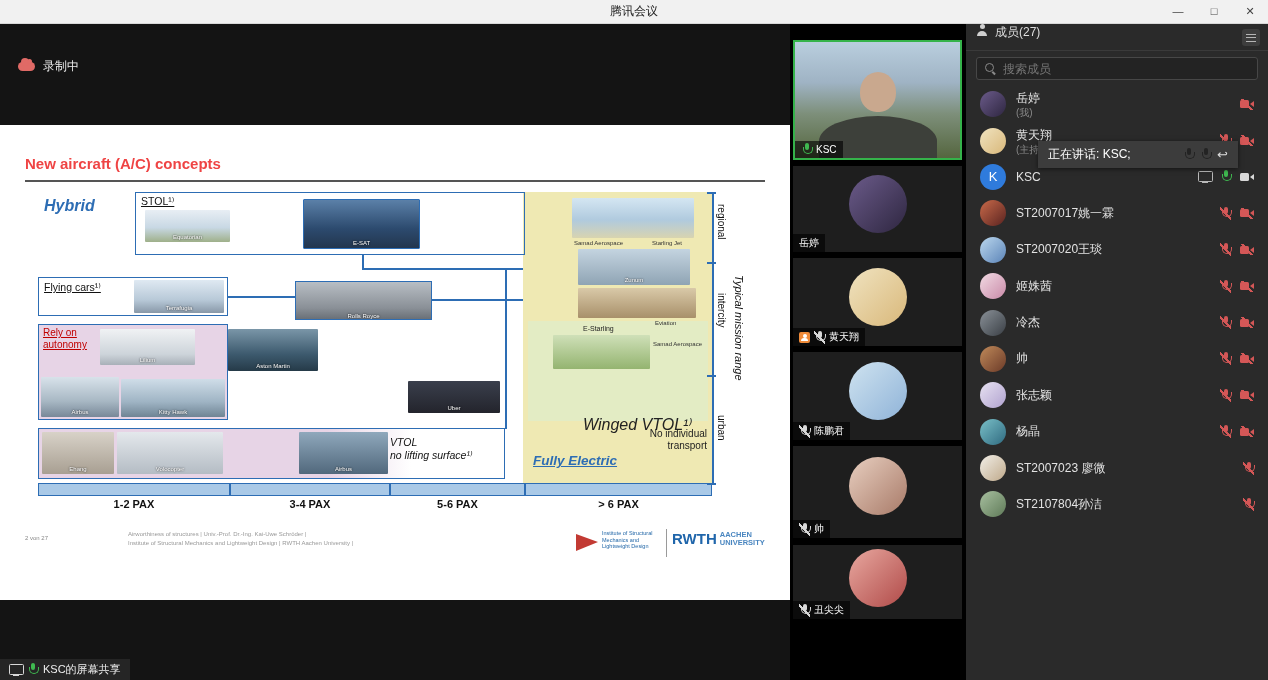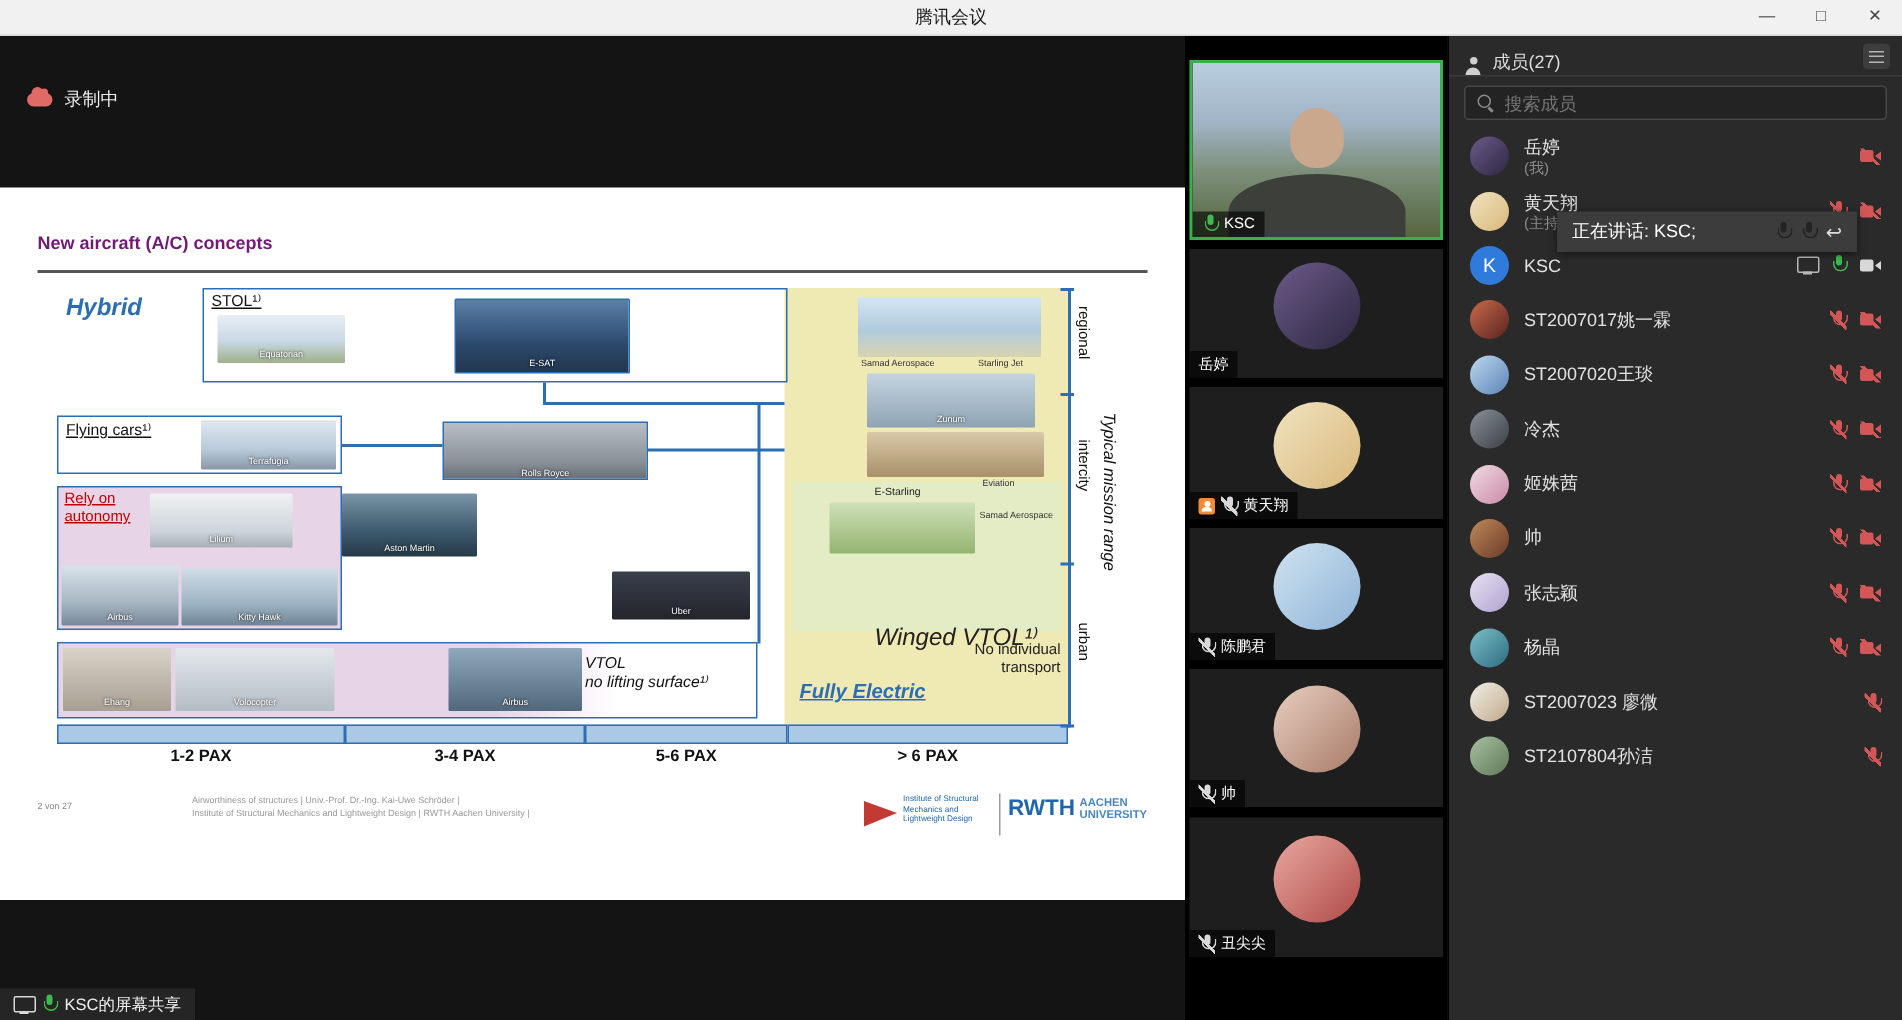--- a/index.html
+++ b/index.html
@@ -15,21 +15,21 @@
   
   .main{position:absolute;left:0;top:24px;width:790px;height:656px;background:#141414}
   .recording{position:absolute;left:18px;top:58px;display:flex;align-items:center;gap:8px;color:#ededed;font-size:12px;z-index:5}
   .cloud-icon{width:17px;height:9px;background:#e06a66;border-radius:6px;position:relative}
   .cloud-icon::before{content:'';position:absolute;left:3px;top:-4px;width:8px;height:8px;background:#e06a66;border-radius:50%}
   .cloud-icon::after{content:'';position:absolute;left:9px;top:-3px;width:5px;height:5px;background:#e06a66;border-radius:50%}
 
   
   .slide{position:absolute;left:0;top:125px;width:790px;height:475px;background:#fff;color:#000;z-index:2}
   .slide .abs{position:absolute}
-  #s-title{left:25px;top:30px;font-size:12px;font-weight:bold;color:#701a75}
+  #s-title{left:25px;top:30px;font-size:15px;font-weight:bold;color:#ef4444}
   #s-rule{left:25px;top:55px;width:740px;height:2px;background:#555}
   #lbl-hybrid{left:44px;top:72px;font-size:16px;font-style:italic;font-weight:bold;color:#2d6db4}
 
   #region-yellow{left:523px;top:67px;width:189px;height:293px;background:#efe9b3}
   #region-green{left:528px;top:196px;width:180px;height:100px;background:#e3ecc4}
 
   .cline{background:#2d6db4}
   #cl-a{left:362px;top:130px;width:2px;height:14px}
   #cl-b{left:362px;top:143px;width:161px;height:2px}
   #cl-c{left:432px;top:174px;width:91px;height:2px}
@@ -108,33 +108,33 @@
   .share-text{color:#efefef;font-size:11px}
 
   
   .strip{position:absolute;left:790px;top:24px;width:175px;height:656px;background:#000}
   .tile{position:absolute;left:3px;width:169px;background:#1e1e1e;overflow:hidden}
   #tile-ksc{top:16px;height:120px;border:2px solid #35b34a}
   #tile-yue{top:142px;height:86px}
   #tile-huang{top:234px;height:88px}
   #tile-chen{top:328px;height:88px}
   #tile-shuai{top:422px;height:92px}
-  #tile-chou{top:521px;height:93px}
+  #tile-chou{top:521px;height:74px}
   .cam-feed{position:absolute;inset:0;background:linear-gradient(180deg,#b9cede 0%,#9fb3c4 35%,#7d8f7a 62%,#55663f 100%)}
   .cam-head{position:absolute;left:50%;top:26%;transform:translateX(-50%);width:36px;height:40px;border-radius:50% 50% 46% 46%;background:#c9a88e}
   .cam-body{position:absolute;left:50%;bottom:-8px;transform:translateX(-50%);width:118px;height:50px;border-radius:50% 50% 0 0;background:#3d403a}
   .avatar-big{position:absolute;left:50%;top:44%;transform:translate(-50%,-50%);width:58px;height:58px;border-radius:50%}
   .chip{position:absolute;left:0;bottom:0;display:flex;align-items:center;gap:4px;background:rgba(0,0,0,.62);color:#fff;font-size:10px;padding:2px 6px;max-width:100%}
   .host-badge{width:11px;height:11px;background:#ef8b3a;border-radius:2px;position:relative;flex:none}
   .host-badge::before{content:'';position:absolute;left:3.5px;top:2px;width:4px;height:4px;border-radius:50%;background:#fff}
   .host-badge::after{content:'';position:absolute;left:2px;bottom:1.5px;width:7px;height:3px;border-radius:3px 3px 0 0;background:#fff}
 
   
   .panel{position:absolute;left:965px;top:24px;width:303px;height:656px;background:#2a2a2a;border-left:1px solid #000}
-  .panel-header{position:absolute;top:0;left:0;right:0;height:27px;border-bottom:1px solid #3a3a3a;display:flex;align-items:flex-end;padding:0 10px;gap:7px}
+  .panel-header{position:absolute;top:0;left:0;right:0;height:27px;border-bottom:1px solid #3a3a3a;display:flex;align-items:flex-start;padding:0 10px;gap:7px}
   .panel-title{color:#dedede;font-size:12px}
   .menu-btn{position:absolute;right:8px;top:5px;width:18px;height:17px;background:#3d3d3d;border-radius:3px;display:flex;align-items:center;justify-content:center;cursor:default}
   .search-row{position:absolute;top:33px;left:10px;right:10px;height:23px;background:#232323;border:1px solid #474747;border-radius:3px;display:flex;align-items:center;padding:0 7px;gap:6px}
   .search-input{flex:1;background:transparent;border:none;outline:none;color:#ccc;font-size:12px;font-family:inherit}
   .search-input::placeholder{color:#757575}
   .mlist{position:absolute;top:62px;left:0;right:0;bottom:0;overflow:hidden}
   .mrow{height:36.4px;display:flex;align-items:center;padding:0 14px;gap:10px}
   .avatar{width:26px;height:26px;border-radius:50%;flex:none;display:flex;align-items:center;justify-content:center;color:#fff;font-size:13px}
   .mmain{flex:1;min-width:0}
   .mname{color:#e2e2e2;font-size:12px;white-space:nowrap;overflow:hidden}
@@ -428,34 +428,34 @@
       <div class="mmain">
           <div class="mname">ST2007020王琰</div>
         </div>
       <div class="ricons">
         <span class="i-mic i-slash c-red"></span>
         <span class="i-cam i-slash c-red"></span>
       </div>
     </div>
 
     <div class="mrow">
+      <div class="avatar" style="background:linear-gradient(135deg,#f2dbe4,#c98aa8)"></div>
+      <div class="mmain">
+          <div class="mname">姬姝茜</div>
+        </div>
+      <div class="ricons">
+        <span class="i-mic i-slash c-red"></span>
+        <span class="i-cam i-slash c-red"></span>
+      </div>
+    </div>
+
+    <div class="mrow">
       <div class="avatar" style="background:linear-gradient(135deg,#8a9198,#3a3f45)"></div>
       <div class="mmain">
           <div class="mname">冷杰</div>
-        </div>
-      <div class="ricons">
-        <span class="i-mic i-slash c-red"></span>
-        <span class="i-cam i-slash c-red"></span>
-      </div>
-    </div>
-
-    <div class="mrow">
-      <div class="avatar" style="background:linear-gradient(135deg,#f2dbe4,#c98aa8)"></div>
-      <div class="mmain">
-          <div class="mname">姬姝茜</div>
         </div>
       <div class="ricons">
         <span class="i-mic i-slash c-red"></span>
         <span class="i-cam i-slash c-red"></span>
       </div>
     </div>
 
 
 
     <div class="mrow">

